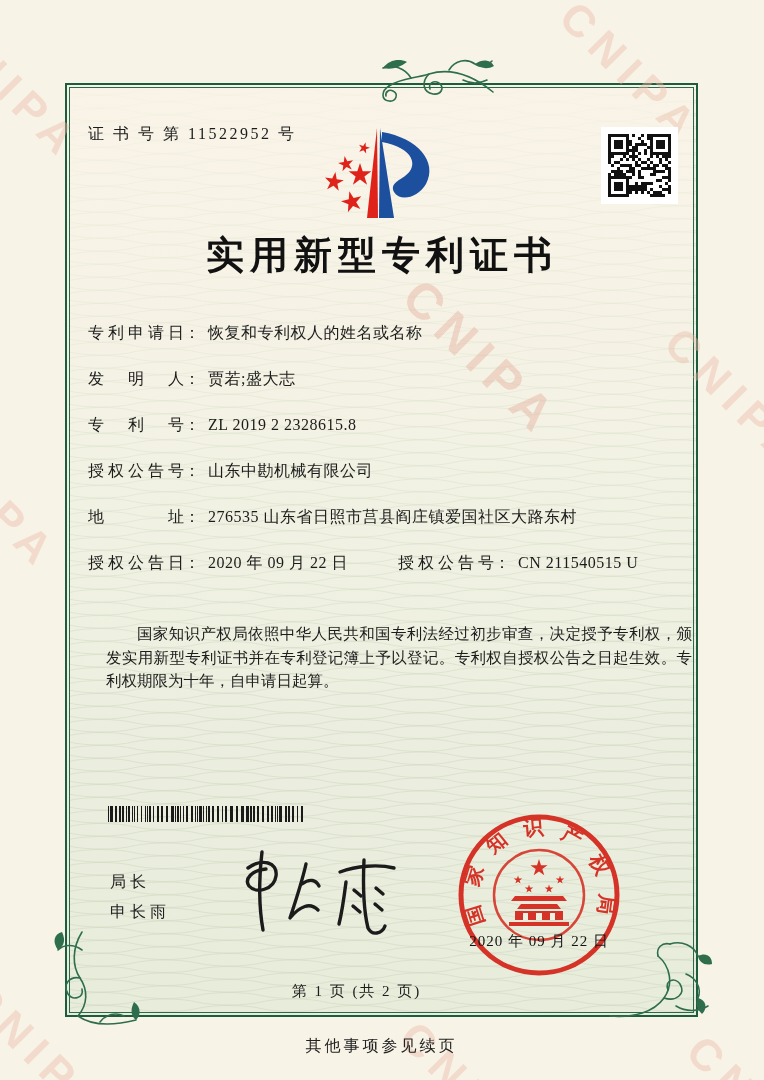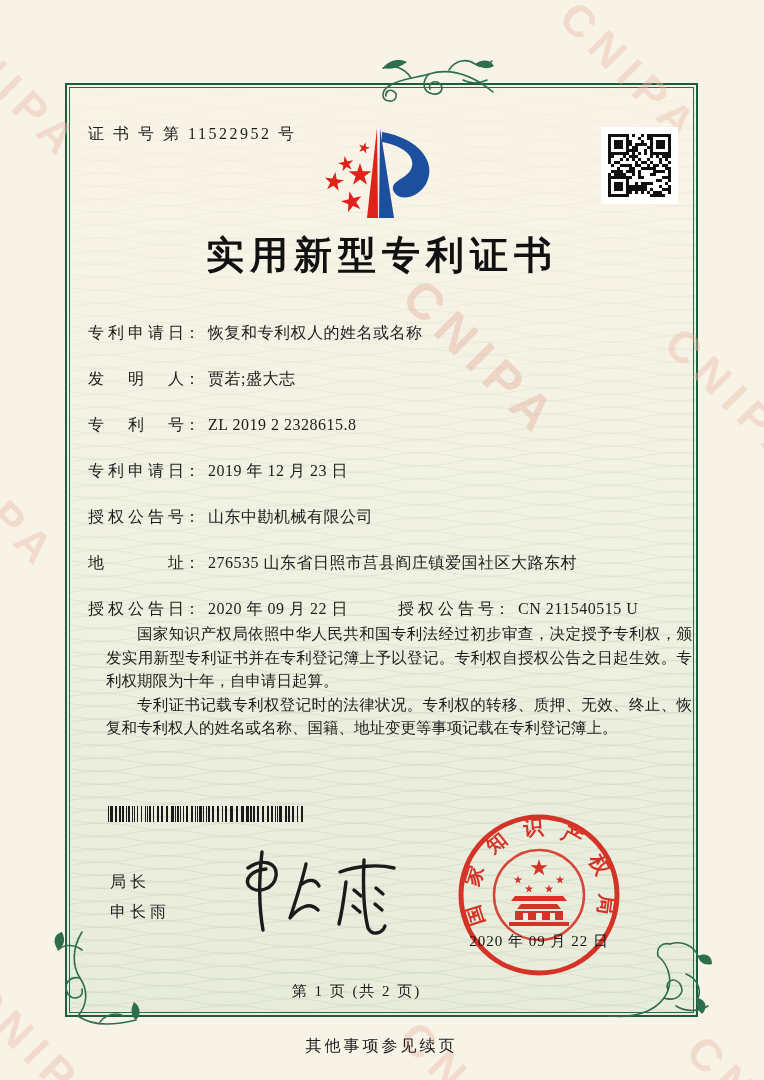--- a/index.html
+++ b/index.html
@@ -554,36 +554,32 @@
     <div class="field-row">
       <span class="flabel">专利申请日</span><span class="fcolon">：</span><span class="fvalue">恢复和专利权人的姓名或名称</span>
     </div>
     <div class="field-row">
       <span class="flabel">发明人</span><span class="fcolon">：</span><span class="fvalue">贾若;盛大志</span>
     </div>
     <div class="field-row">
       <span class="flabel">专利号</span><span class="fcolon">：</span><span class="fvalue">ZL 2019 2 2328615.8</span>
     </div>
     <div class="field-row">
-      <span class="flabel">专利申请日</span><span class="fcolon">：</span><span class="fvalue">2019 年 12 月 23 日</span>
-    </div>
-    <div class="field-row">
       <span class="flabel">授权公告号</span><span class="fcolon">：</span><span class="fvalue">山东中勘机械有限公司</span>
     </div>
     <div class="field-row">
       <span class="flabel">地址</span><span class="fcolon">：</span><span class="fvalue">276535 山东省日照市莒县阎庄镇爱国社区大路东村</span>
     </div>
     <div class="field-row">
       <span class="flabel">授权公告日</span><span class="fcolon">：</span><span class="fvalue w190">2020 年 09 月 22 日</span><span class="flabel">授权公告号</span><span class="fcolon">：</span><span class="fvalue">CN 211540515 U</span>
     </div>
   </div>
 
   <div class="content-el paras">
     <p>国家知识产权局依照中华人民共和国专利法经过初步审查，决定授予专利权，颁发实用新型专利证书并在专利登记簿上予以登记。专利权自授权公告之日起生效。专利权期限为十年，自申请日起算。</p>
-    <p>专利证书记载专利权登记时的法律状况。专利权的转移、质押、无效、终止、恢复和专利权人的姓名或名称、国籍、地址变更等事项记载在专利登记簿上。</p>
   </div>
 
   <div class="content-el barcode" id="barcode">
       <div class="bar" style="width: 1px;"></div>
       <div class="gap" style="width: 1px;"></div>
       <div class="bar" style="width: 3px;"></div>
       <div class="gap" style="width: 2px;"></div>
       <div class="bar" style="width: 2px;"></div>
       <div class="gap" style="width: 2px;"></div>
       <div class="bar" style="width: 2px;"></div>

